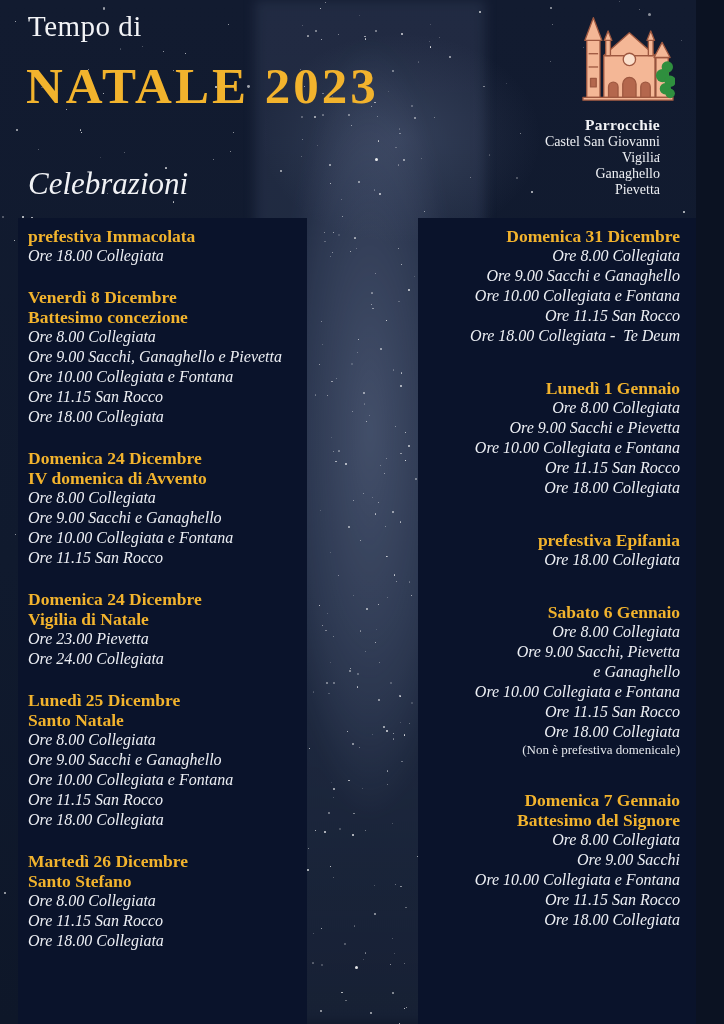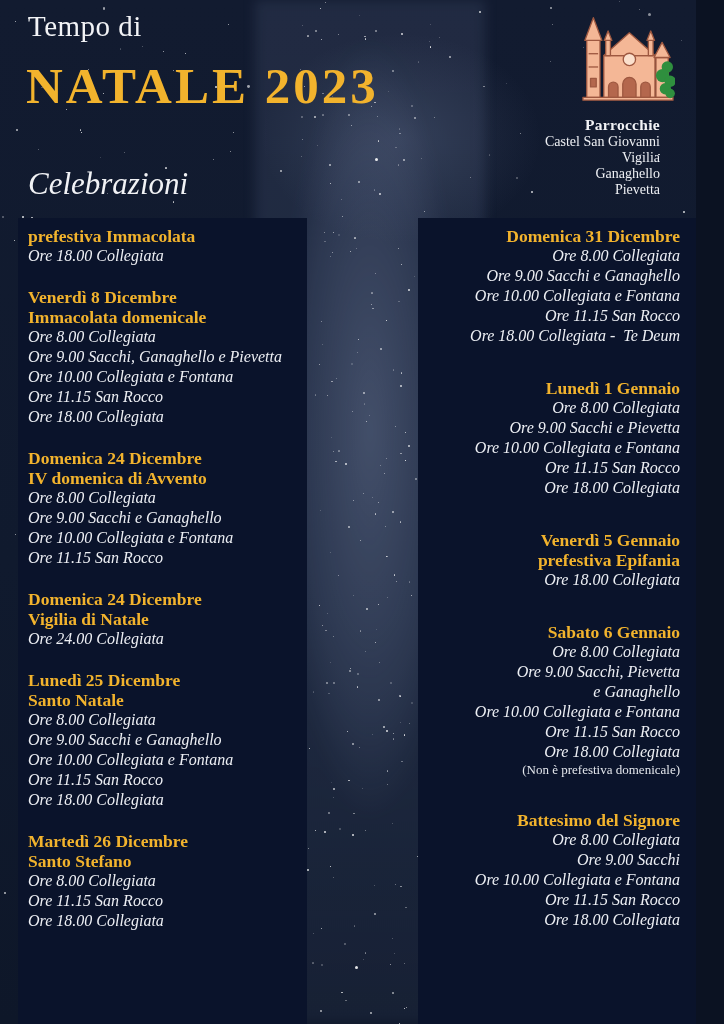--- a/index.html
+++ b/index.html
@@ -620,38 +620,39 @@
     </div>
   </div>
 
   <section class="panel panel-left">
       <section class="entry">
         <h3 class="entry-title">prefestiva Immacolata</h3>
         <p class="time">Ore 18.00 Collegiata</p>
       </section>
       <section class="entry">
         <h3 class="entry-date">Venerdì 8 Dicembre</h3>
-        <h3 class="entry-title">Immacolata domenicale</h3>
+        <h3 class="entry-title">Battesimo concezione</h3>
         <p class="time">Ore 8.00 Collegiata</p>
         <p class="time">Ore 9.00 Sacchi, Ganaghello e Pievetta</p>
         <p class="time">Ore 10.00 Collegiata e Fontana</p>
         <p class="time">Ore 11.15 San Rocco</p>
         <p class="time">Ore 18.00 Collegiata</p>
       </section>
       <section class="entry">
         <h3 class="entry-date">Domenica 24 Dicembre</h3>
         <h3 class="entry-title">IV domenica di Avvento</h3>
         <p class="time">Ore 8.00 Collegiata</p>
         <p class="time">Ore 9.00 Sacchi e Ganaghello</p>
         <p class="time">Ore 10.00 Collegiata e Fontana</p>
         <p class="time">Ore 11.15 San Rocco</p>
       </section>
       <section class="entry">
         <h3 class="entry-date">Domenica 24 Dicembre</h3>
         <h3 class="entry-title">Vigilia di Natale</h3>
+        <p class="time">Ore 23.00 Pievetta</p>
         <p class="time">Ore 24.00 Collegiata</p>
       </section>
       <section class="entry">
         <h3 class="entry-date">Lunedì 25 Dicembre</h3>
         <h3 class="entry-title">Santo Natale</h3>
         <p class="time">Ore 8.00 Collegiata</p>
         <p class="time">Ore 9.00 Sacchi e Ganaghello</p>
         <p class="time">Ore 10.00 Collegiata e Fontana</p>
         <p class="time">Ore 11.15 San Rocco</p>
         <p class="time">Ore 18.00 Collegiata</p>
@@ -675,35 +676,35 @@
       </section>
       <section class="entry">
         <h3 class="entry-date">Lunedì 1 Gennaio</h3>
         <p class="time">Ore 8.00 Collegiata</p>
         <p class="time">Ore 9.00 Sacchi e Pievetta</p>
         <p class="time">Ore 10.00 Collegiata e Fontana</p>
         <p class="time">Ore 11.15 San Rocco</p>
         <p class="time">Ore 18.00 Collegiata</p>
       </section>
       <section class="entry">
-        <h3 class="entry-date">Venerdì 5 Gennaio</h3>
         <h3 class="entry-title">prefestiva Epifania</h3>
         <p class="time">Ore 18.00 Collegiata</p>
       </section>
       <section class="entry">
         <h3 class="entry-date">Sabato 6 Gennaio</h3>
         <p class="time">Ore 8.00 Collegiata</p>
         <p class="time">Ore 9.00 Sacchi, Pievetta</p>
         <p class="time">e Ganaghello</p>
         <p class="time">Ore 10.00 Collegiata e Fontana</p>
         <p class="time">Ore 11.15 San Rocco</p>
         <p class="time">Ore 18.00 Collegiata</p>
         <p class="note">(Non è prefestiva domenicale)</p>
       </section>
       <section class="entry">
+        <h3 class="entry-date">Domenica 7 Gennaio</h3>
         <h3 class="entry-title">Battesimo del Signore</h3>
         <p class="time">Ore 8.00 Collegiata</p>
         <p class="time">Ore 9.00 Sacchi</p>
         <p class="time">Ore 10.00 Collegiata e Fontana</p>
         <p class="time">Ore 11.15 San Rocco</p>
         <p class="time">Ore 18.00 Collegiata</p>
       </section>
     </section>
 
 </div>

